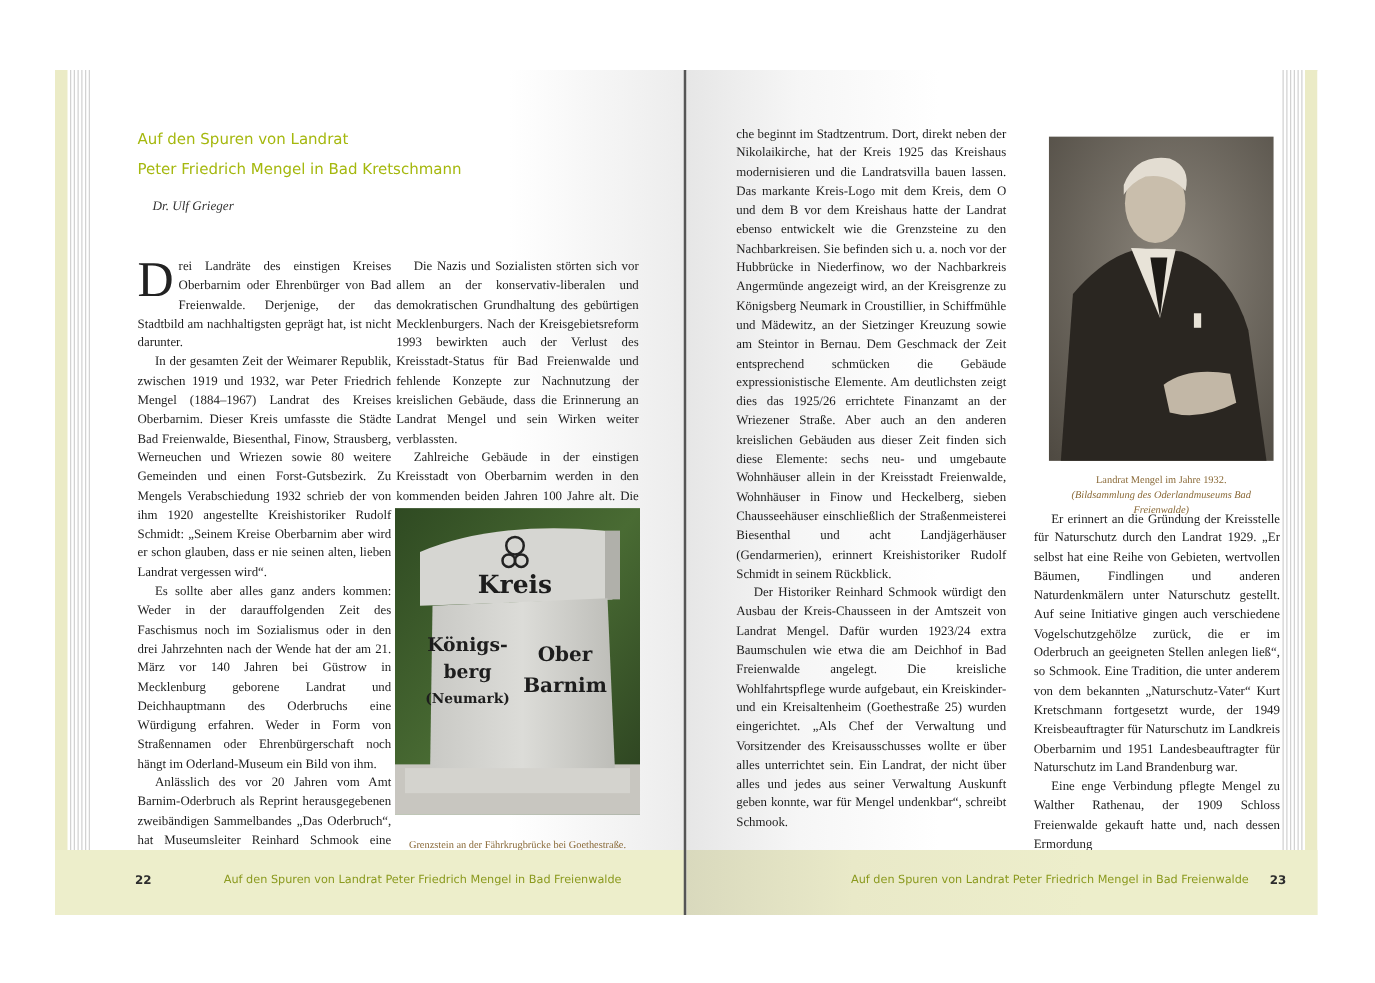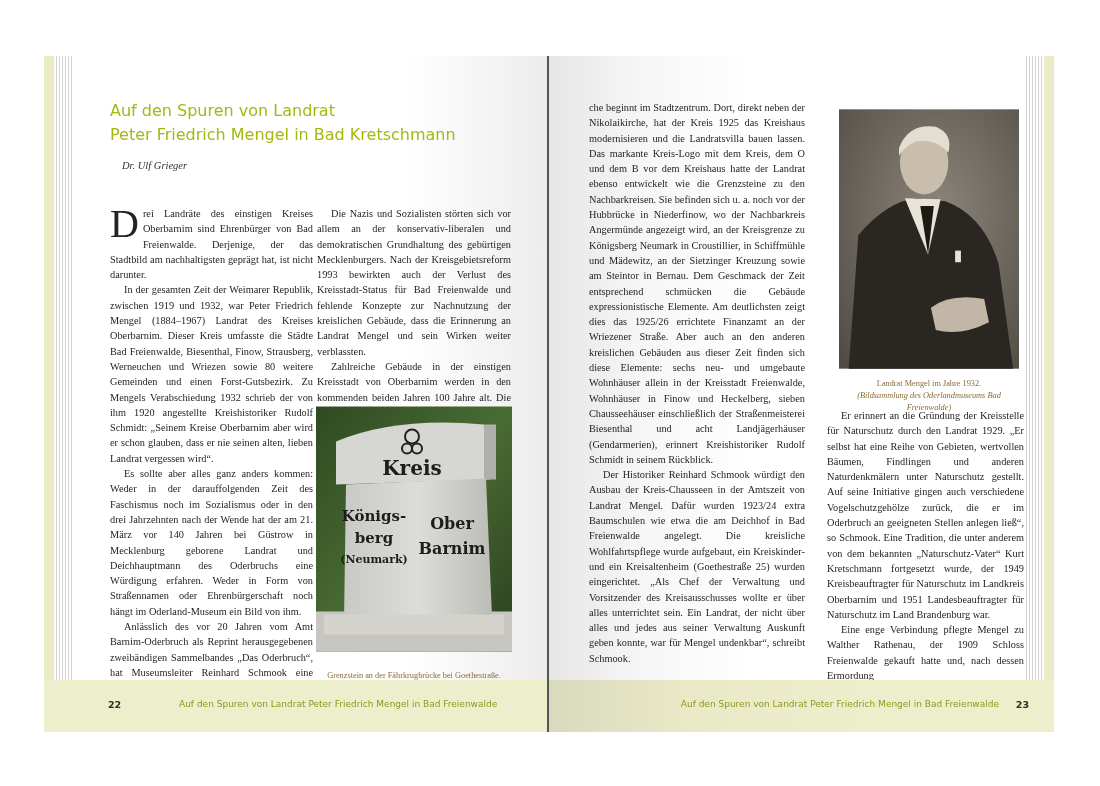--- a/index.html
+++ b/index.html
@@ -12,21 +12,21 @@
   .edge-left .tint{position:absolute;left:0;top:0;width:10px;height:676px;background:#ebebc6;}
   .edge-right{position:absolute;right:0;top:0;width:30px;height:676px;}
   .edge-right .tint{position:absolute;right:0;top:0;width:10px;height:676px;background:#ebebc6;}
   .edge-line{position:absolute;top:0;width:1px;height:676px;background:#d2d2d2;}
   .top-line{position:absolute;left:0;top:0;width:1010px;height:1px;background:#d8d8d8;}
   .gutter{position:absolute;left:503px;top:0;width:2px;height:676px;background:#555;}
   .footer-band{position:absolute;left:0;bottom:0;width:505px;height:52px;background:#edeecb;padding-left:27px;}
   .page-right .footer-band{background:linear-gradient(to right,#d9d9bd 0%,#e9e9c8 25%,#edeecb 60%);}
   .footer-num{position:absolute;top:19px;font-family:"DejaVu Sans",sans-serif;font-size:9.5px;color:#2d2d2d;font-weight:bold;}
   .footer-title{position:absolute;top:19px;font-family:"DejaVu Sans",sans-serif;font-size:9px;color:#8b9a1f;margin-left:41px;}
-  .article-title{position:absolute;left:66px;top:43px;font-family:"DejaVu Sans",sans-serif;font-size:16px;line-height:24px;color:#a5b80e;margin:0;font-weight:normal;}
+  .article-title{position:absolute;left:66px;top:43px;font-family:"DejaVu Sans",sans-serif;font-size:12px;line-height:24px;color:#a5b80e;margin:0;font-weight:normal;}
   .byline{position:absolute;left:66px;top:104px;font-size:10.5px;font-style:italic;color:#333;margin-left:12px;}
   .col{position:absolute;font-size:10.3px;line-height:15.3px;color:#1e1e1e;text-align:justify;hyphens:manual;}
   .col p{margin:0;text-indent:14px;}
   .col p.first{text-indent:0;}
   .dropcap{float:left;font-size:40px;line-height:32px;margin:2px 4px 0 0;color:#222;}
   .figure{position:absolute;}
   .fig-img{width:100%;height:100%;display:block;}
   .caption{text-align:center;font-size:8.3px;line-height:12px;color:#8a6a38;}
   .caption .credit{font-style:italic;}
 </style>
@@ -47,21 +47,21 @@
       <div class="edge-line" style="left:27px"></div>
     </div>
 
     <h1 class="article-title">
       <span>Auf den Spuren von Landrat</span><br>
       <span>Peter Friedrich Mengel in Bad Kretschmann</span>
     </h1>
     <div class="byline">Dr. Ulf Grieger</div>
 
     <div class="col" style="left:66px;top:150px;width:203px;">
-      <p class="first"><span class="dropcap">D</span><span>rei Landräte des einstigen Kreises Oberbarnim sind Ehrenbürger von Bad Freienwalde. Derjenige, der das Stadtbild am nachhaltigsten geprägt hat, ist nicht darunter.</span></p>
+      <p class="first"><span class="dropcap">D</span><span>rei Landräte des einstigen Kreises Oberbarnim oder Ehrenbürger von Bad Freienwalde. Derjenige, der das Stadtbild am nachhaltigsten geprägt hat, ist nicht darunter.</span></p>
       <p>In der gesamten Zeit der Weimarer Republik, zwischen 1919 und 1932, war Peter Friedrich Mengel (1884–1967) Landrat des Kreises Oberbarnim. Dieser Kreis umfasste die Städte Bad Freienwalde, Biesenthal, Finow, Strausberg, Werneuchen und Wriezen sowie 80 weitere Gemeinden und einen Forst-Gutsbezirk. Zu Mengels Verabschiedung 1932 schrieb der von ihm 1920 angestellte Kreishistoriker Rudolf Schmidt: „Seinem Kreise Oberbarnim aber wird er schon glauben, dass er nie seinen alten, lieben Landrat vergessen wird“.</p>
       <p>Es sollte aber alles ganz anders kommen: Weder in der darauffolgenden Zeit des Faschismus noch im Sozialismus oder in den drei Jahrzehnten nach der Wende hat der am 21. März vor 140 Jahren bei Güstrow in Mecklenburg geborene Landrat und Deichhauptmann des Oderbruchs eine Würdigung erfahren. Weder in Form von Straßennamen oder Ehrenbürgerschaft noch hängt im Oderland-Museum ein Bild von ihm.</p>
       <p>Anlässlich des vor 20 Jahren vom Amt Barnim-Oderbruch als Reprint herausgegebenen zweibändigen Sammelbandes „Das Oderbruch“, hat Museumsleiter Reinhard Schmook eine würdigende Biografie über den ehemaligen Landrat Mengel verfasst.</p>
     </div>
 
     <div class="col" style="left:273px;top:150px;width:194px;">
       <p>Die Nazis und Sozialisten störten sich vor allem an der konservativ-liberalen und demokratischen Grundhaltung des gebürtigen Mecklenburgers. Nach der Kreisgebietsreform 1993 bewirkten auch der Verlust des Kreisstadt-Status für Bad Freienwalde und fehlende Konzepte zur Nachnutzung der kreislichen Gebäude, dass die Erinnerung an Landrat Mengel und sein Wirken weiter verblassten.</p>
       <p>Zahlreiche Gebäude in der einstigen Kreisstadt von Oberbarnim werden in den kommenden beiden Jahren 100 Jahre alt. Die Spurensu-</p>
     </div>
 

